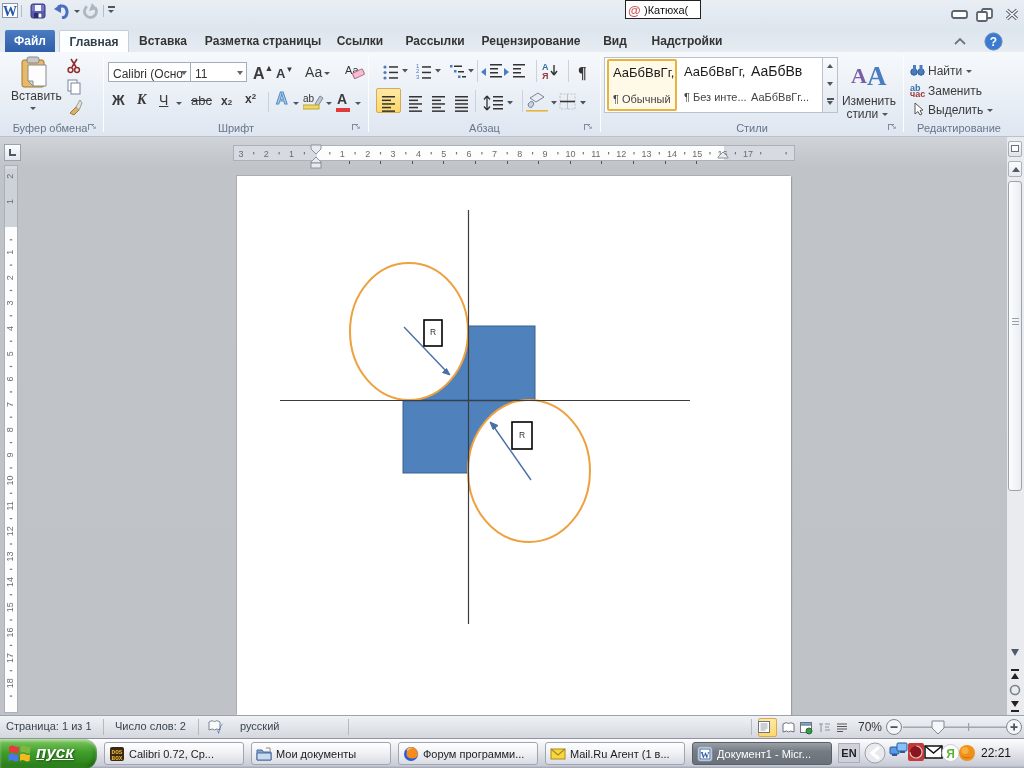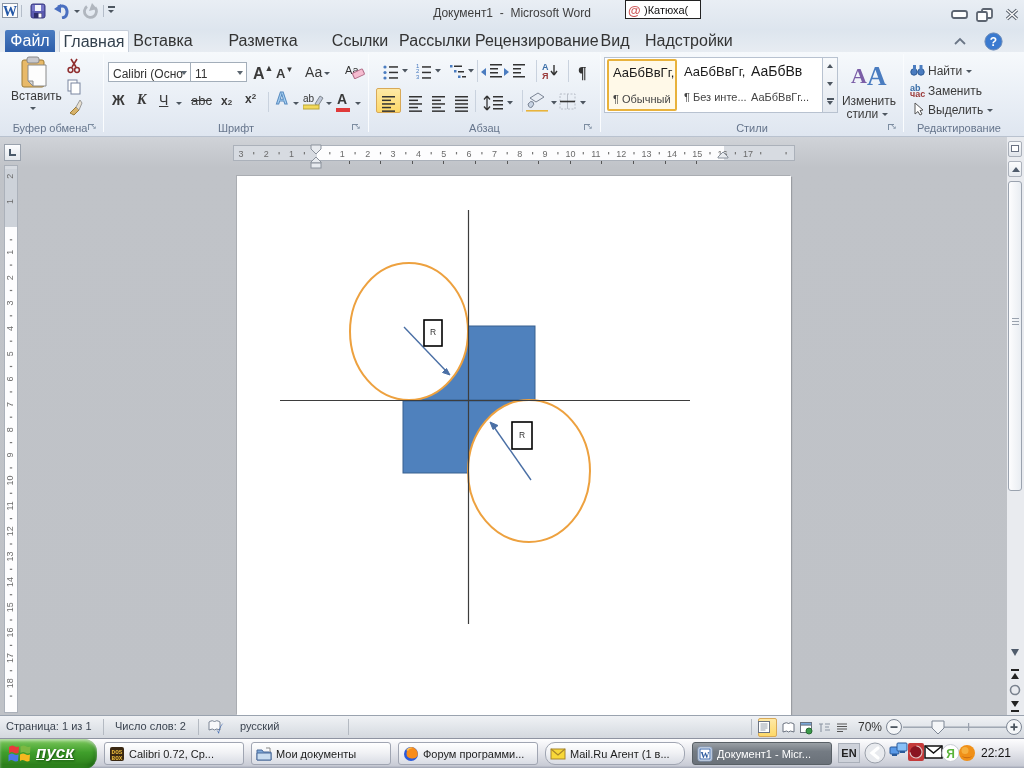--- a/index.html
+++ b/index.html
@@ -9,22 +9,22 @@
 
 
 #titlebar { position:absolute; top:0; left:0; width:1024px; height:30px;
   background:linear-gradient(#e9eef4, #dde5ee); }
 #title-text { position:absolute; top:6px; left:0; width:1024px; text-align:center;
   font-size:12px; color:#3e3e3e; }
 
 
 #tabrow { position:absolute; top:30px; left:0; width:1024px; height:22px;
   background:linear-gradient(#dde5ee, #e7ecf2); }
-.tab { position:absolute; top:0; height:22px; line-height:22px; font-size:16px;
-  color:#333; text-align:center; }
+.tab { position:absolute; top:0; height:22px; line-height:22px; font-size:12px;
+  color:#333; text-align:center;font-weight:bold; }
 #tab-file { background:linear-gradient(#4a7cc1,#2e5ea9); color:#fff; border-radius:2px 2px 0 0; }
 #tab-active { background:#fdfeff; border:1px solid #c5cdd9; border-bottom:none; border-radius:2px 2px 0 0; color:#33414e; }
 
 
 #ribbon { position:absolute; top:52px; left:0; width:1024px; height:85px;
   background:linear-gradient(#f6f9fc, #e6ecf4 70%, #dfe6f0);
   border-bottom:1px solid #b9c2cf; }
 .grp-label { position:absolute; top:70px; font-size:11px; color:#66758c; text-align:center; }
 .grp-div { position:absolute; top:2px; width:1px; height:78px; background:#c7d0dd; border-right:1px solid #fafcfe; }
 .dlg { position:absolute; top:72px; width:10px; height:10px; }
@@ -58,21 +58,20 @@
 .taskbtn { position:absolute; top:3px; height:23px; border:1px solid #a0a5b2; border-radius:3px;
   background:linear-gradient(#ffffff, #f1f2f5 45%, #d9dce4); font-size:11px; color:#1c1c1c; }
 .taskbtn .lbl { position:absolute; left:24px; top:5px; white-space:nowrap; }
 .taskbtn .ticn { position:absolute; left:4px; top:3px; width:16px; height:16px; }
 </style>
 </head>
 <body>
 <div id="screen">
 
 <div id="titlebar">
-  <div id="title-text">Документ1&nbsp; -&nbsp; Microsoft Word</div>
 
   <svg width="17" height="17" style="position:absolute; left:2px; top:3px;">
     <rect x="0.5" y="0.5" width="15" height="14" fill="#fdfdfd" stroke="#8a95a5"></rect>
     <text x="8" y="12.5" font-size="14" font-weight="bold" fill="#2458a8" text-anchor="middle" font-family="Liberation Serif, serif">W</text>
   </svg>
   <div style="position:absolute; left:21px; top:5px; width:1px; height:12px; background:#b4bdc9;"></div>
 
   <svg width="16" height="16" style="position:absolute; left:30px; top:3px;">
     <rect x="1" y="1" width="14" height="14" rx="2" fill="#5a5ab0" stroke="#3a3a80"></rect>
     <rect x="2" y="2" width="12" height="6" fill="#7878c8"></rect>
@@ -573,21 +572,21 @@
     <span class="lbl">Форум программи...</span>
   </div>
   <div class="taskbtn" style="left:251px; width:140px;">
     <svg class="ticn" width="16" height="16">
           <path d="M1,4 l5,0 1.5,2 7.5,0 0,8 -14,0 z" fill="#7da7d8" stroke="#4a6a9a"></path>
           <path d="M1,7 l14,0 0,7 -14,0 z" fill="#c8dcf0" stroke="#4a6a9a"></path>
           <path d="M10,2 l4,0 0,4" fill="#fff" stroke="#888"></path>
         </svg>
     <span class="lbl">Мои документы</span>
   </div>
-  <div class="taskbtn" style="left:545px; width:140px;border-radius:10px;">
+  <div class="taskbtn" style="left:545px; width:140px;">
     <svg class="ticn" width="16" height="16">
           <rect x="1" y="3" width="14" height="10" fill="#f8d838" stroke="#a8862a"></rect>
           <path d="M1,3 l7,6 7,-6" fill="none" stroke="#a8862a" stroke-width="1.2"></path>
         </svg>
     <span class="lbl">Mail.Ru Агент (1 в...</span>
   </div>
   <div class="taskbtn" id="taskactive" style="left:692px; width:140px; background:linear-gradient(#9aa0a6,#747b83 40%,#6a7179); border-color:#596066; color:#fff;">
     <svg class="ticn" width="16" height="16">
           <rect x="1" y="1" width="14" height="14" rx="2" fill="#e8eef6" stroke="#8aa0c0"></rect>
           <rect x="3" y="3" width="10" height="10" fill="#fff" stroke="#3a66a8"></rect>

